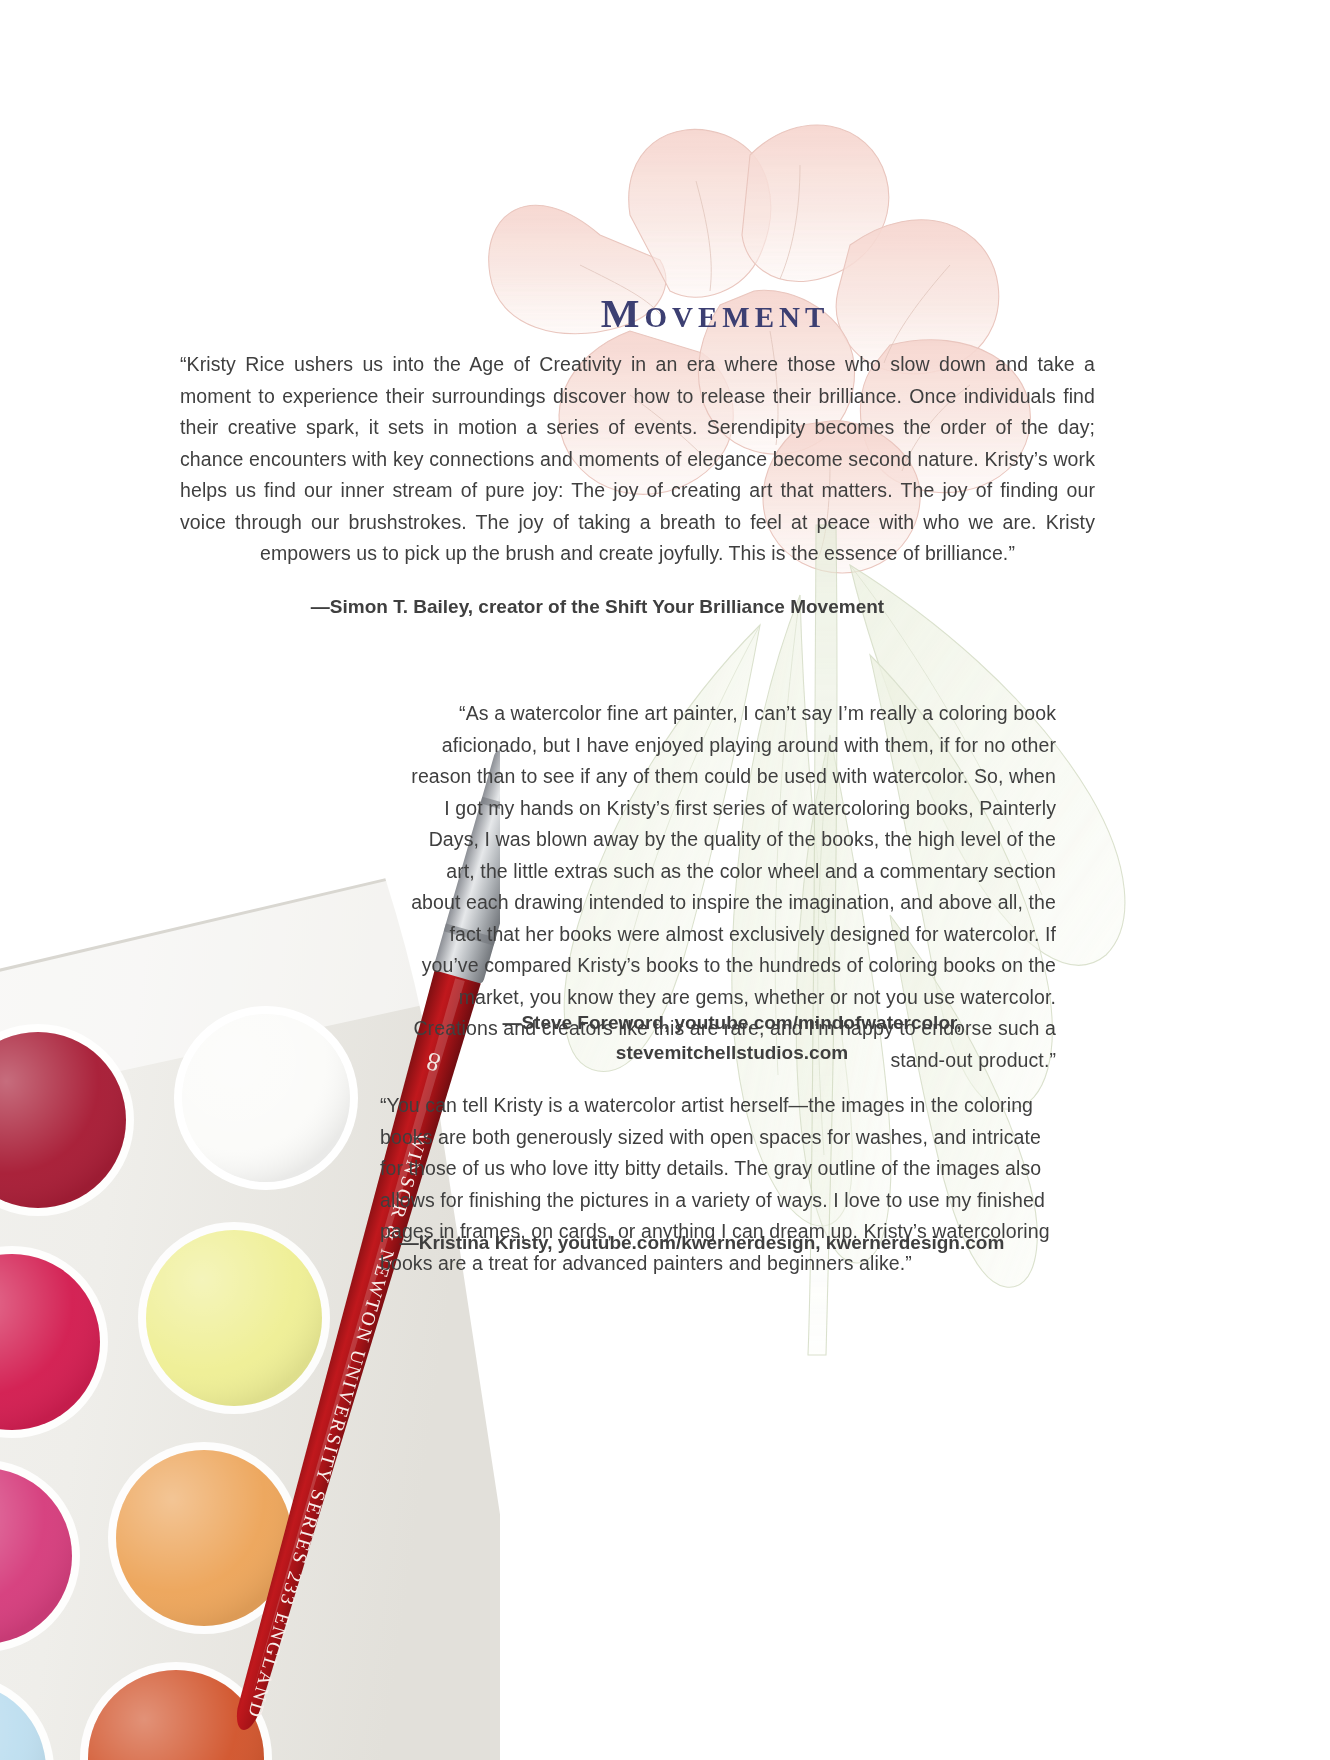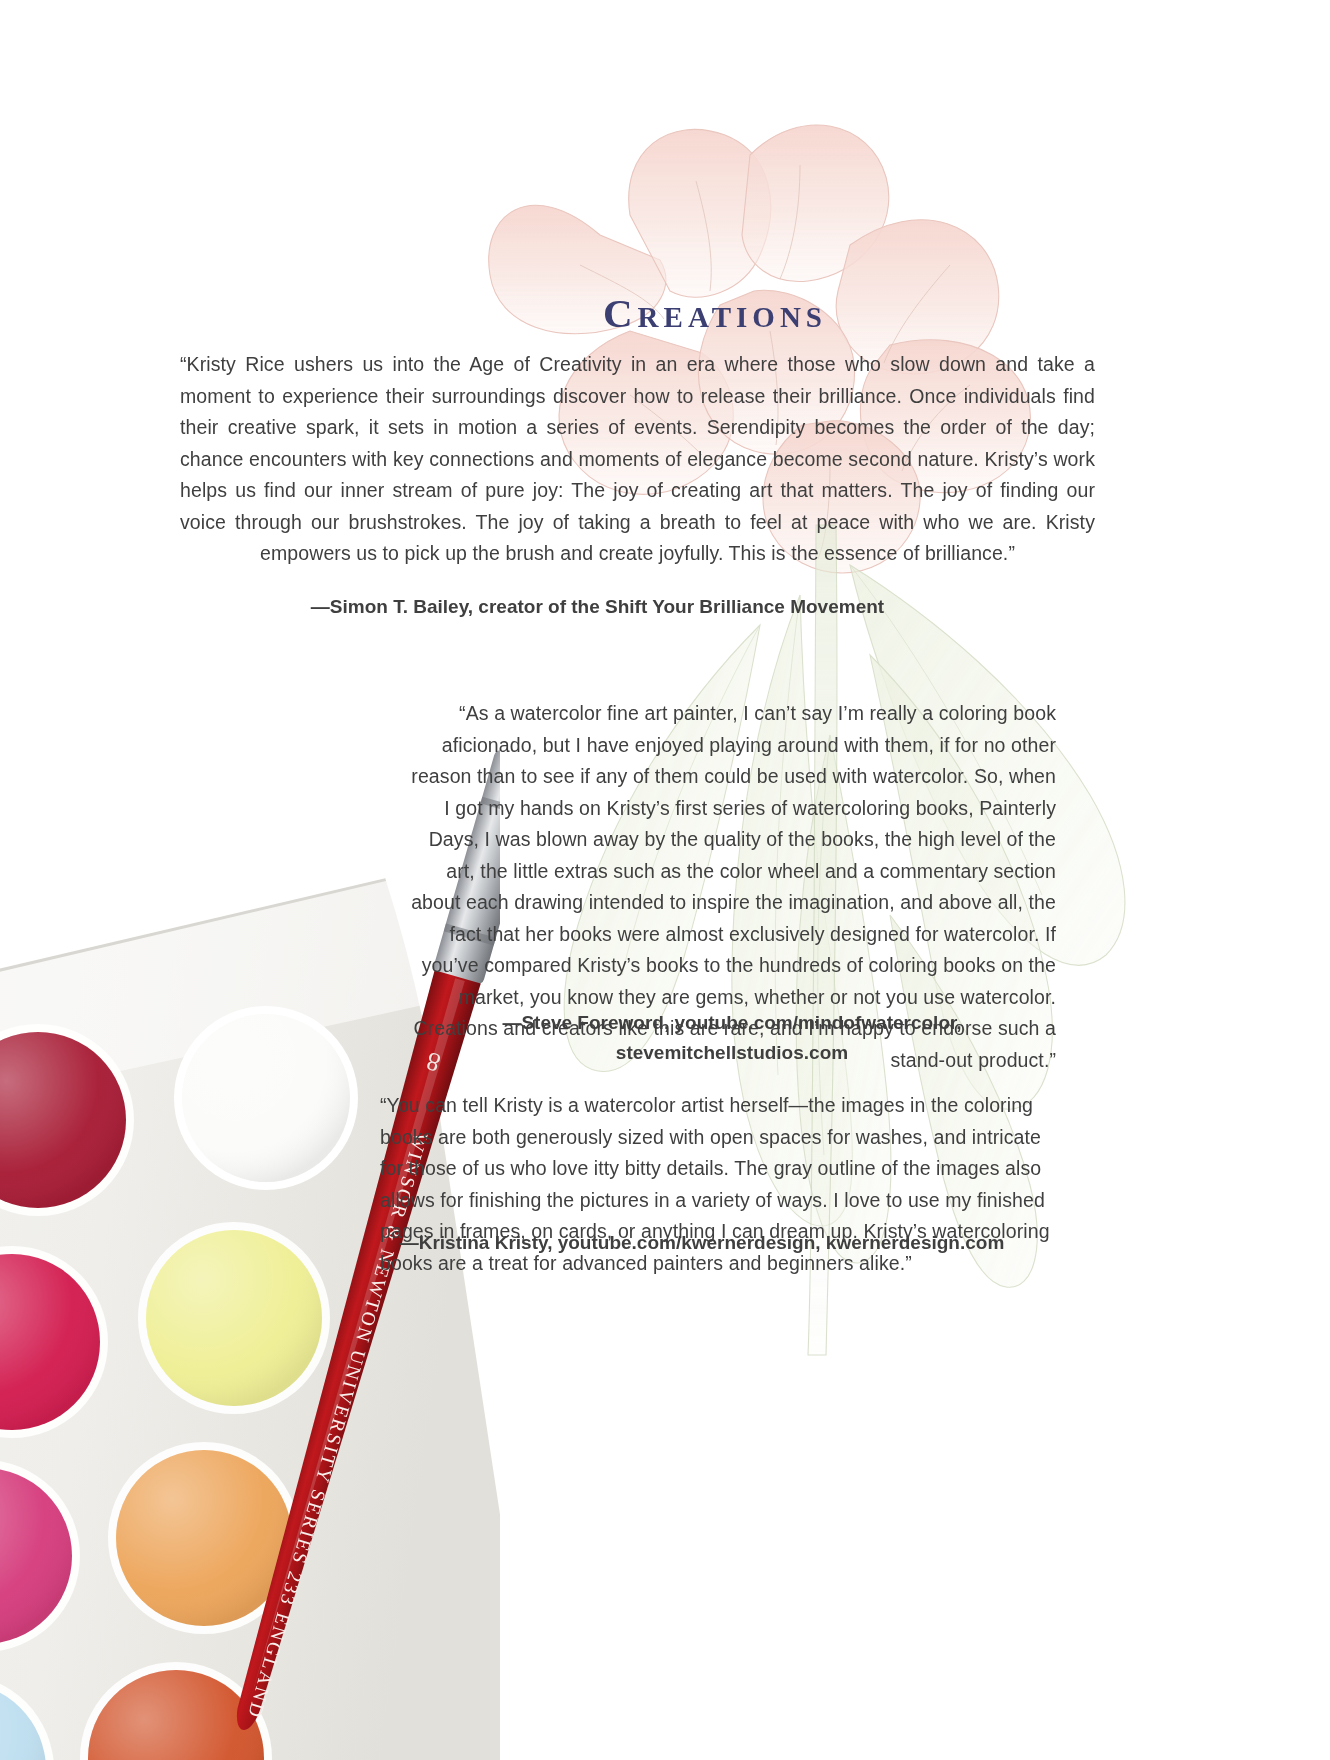--- a/index.html
+++ b/index.html
@@ -276,21 +276,21 @@
 
     <path d="M378 480 L 426 480 L 414 1240 C 412 1268, 396 1272, 392 1244 Z" fill="url(#handleGrad)"></path>
     <path d="M400 482 L 410 482 L 402 1230 Z" fill="#ffffff" opacity="0.16"></path>
     <text x="402" y="560" fill="#f2e6e2" font-family="'Liberation Serif', serif" font-size="26" text-anchor="middle" transform="rotate(180 402 560)">8</text>
     <text x="404" y="640" fill="#f7eeeb" font-family="'Liberation Serif', serif" font-size="19.5" letter-spacing="2.2" text-anchor="start" transform="rotate(90 404 640)">WINSOR &amp; NEWTON UNIVERSITY SERIES 233 ENGLAND</text>
   </g>
 </svg>
 
 <div class="page">
 
-  <h1 class="foreword-title">Creations</h1>
+  <h1 class="foreword-title">Movement</h1>
 
   <div class="quote-block q1">
     <p class="p1" style="margin:0;">“Kristy Rice ushers us into the Age of Creativity in an era where those who slow down and take a moment to experience their surroundings discover how to release their brilliance. Once individuals find their creative spark, it sets in motion a series of events. Serendipity becomes the order of the day; chance encounters with key connections and moments of elegance become second nature. Kristy’s work helps us find our inner stream of pure joy: The joy of creating art that matters. The joy of finding our voice through our brushstrokes. The joy of taking a breath to feel at peace with who we are. Kristy empowers us to pick up the brush and create joyfully. This is the essence of brilliance.”</p>
   </div>
   <div class="attrib a1">—Simon T. Bailey, creator of the Shift Your Brilliance Movement</div>
 
   <div class="quote-block q2">
     <p style="margin:0;">“As a watercolor fine art painter, I can’t say I’m really a coloring book aficionado, but I have enjoyed playing around with them, if for no other reason than to see if any of them could be used with watercolor. So, when I got my hands on Kristy’s first series of watercoloring books, Painterly Days, I was blown away by the quality of the books, the high level of the art, the little extras such as the color wheel and a commentary section about each drawing intended to inspire the imagination, and above all, the fact that her books were almost exclusively designed for watercolor. If you’ve compared Kristy’s books to the hundreds of coloring books on the market, you know they are gems, whether or not you use watercolor. Creations and creators like this are rare, and I’m happy to endorse such a stand-out product.”</p>
   </div>
   <div class="attrib a2">—Steve Foreword, youtube.com/mindofwatercolor, stevemitchellstudios.com</div>

